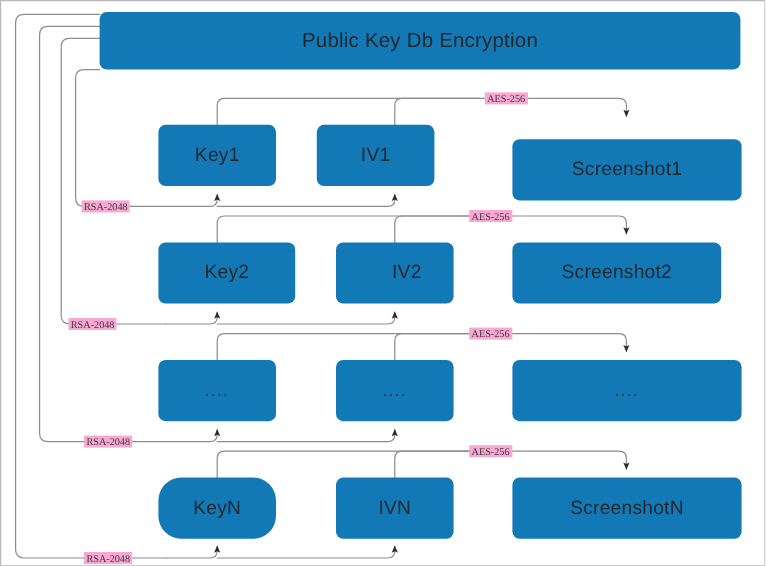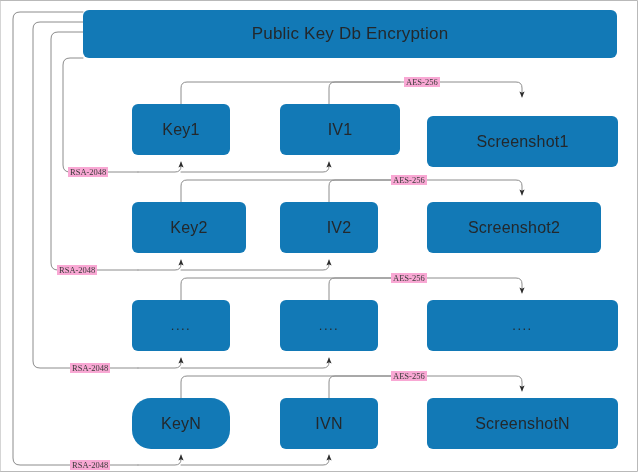--- a/index.html
+++ b/index.html
@@ -103,21 +103,21 @@
     </g>
   </svg>
 
   <div class="node node-header" style="left:83px; top:10px; width:534px; height:48px;">
     <span>Public Key Db Encryption</span>
   </div>
 
   <div class="node node-label" style="left:132px; top:104px; width:98px; height:51px;">
     <span>Key1</span>
   </div>
-  <div class="node node-label" style="left:280px; top:104px; width:120px; height:51px;">
+  <div class="node node-label" style="left:264px; top:104px; width:98px; height:51px;">
     <span>IV1</span>
   </div>
   <div class="node node-label" style="left:427px; top:104px; width:191px; height:51px;margin-top:12px;">
     <span>Screenshot1</span>
   </div>
   <div class="edge-label" style="left:404px; top:77px;">AES-256</div>
   <div class="edge-label" style="left:68px; top:167px;">RSA-2048</div>
 
   <div class="node node-label" style="left:132px; top:202px; width:114px; height:51px;">
     <span>Key2</span>

